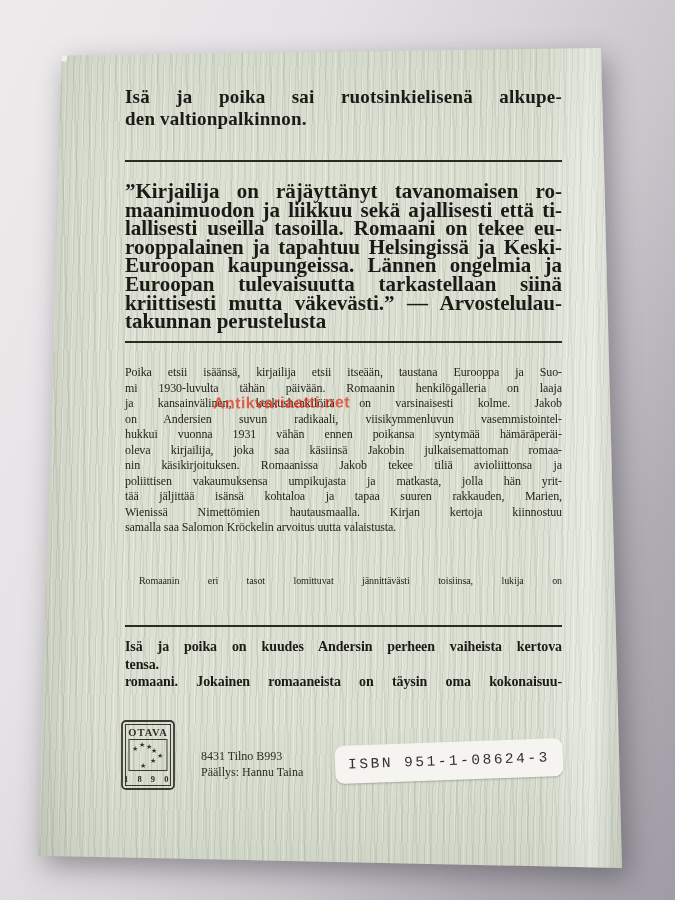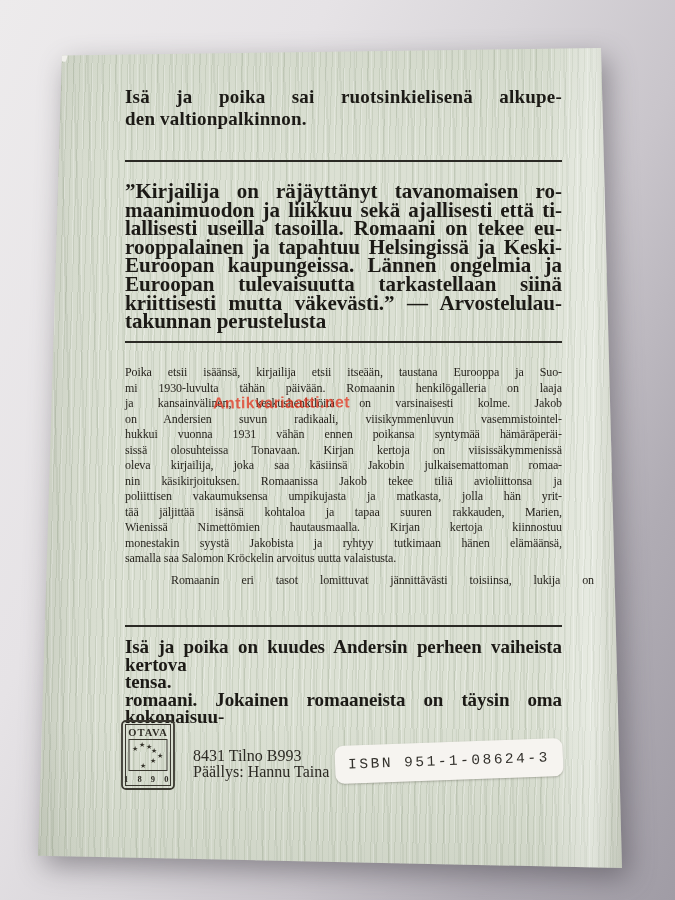--- a/index.html
+++ b/index.html
@@ -27,33 +27,33 @@
   .line{text-align:justify;text-align-last:justify;}
   .line.last{text-align-last:left;}
   .indent-first .line:first-child{text-indent:14px;}
 
   .award{top:38px;font-size:19px;line-height:22px;font-weight:700;letter-spacing:0.2px;color:#1c1a16;}
   .rule{position:absolute;left:0;width:437px;height:2px;background:#2b2a25;}
   .rule-1{top:112px;}
   .quote{top:134px;font-size:21px;line-height:18.6px;font-weight:700;color:#1c1a16;}
   .rule-2{top:293px;}
   .synopsis1{top:317px;font-size:12px;line-height:15.5px;letter-spacing:-0.1px;color:#28251f;}
-  .synopsis2{top:525px;font-size:12px;line-height:15.5px;letter-spacing:-0.1px;color:#28251f;margin-left:32px;}
+  .synopsis2{top:525px;font-size:10px;line-height:15.5px;letter-spacing:-0.1px;color:#28251f;}
   .rule-3{top:577px;}
-  .series{top:590px;font-size:19px;line-height:17.5px;font-weight:700;letter-spacing:-0.1px;color:#1c1a16;}
+  .series{top:590px;font-size:14px;line-height:17.5px;font-weight:700;letter-spacing:-0.1px;color:#1c1a16;}
 
   .watermark{
     position:absolute;left:88px;top:346px;white-space:nowrap;
     font-family:"Liberation Sans","DejaVu Sans",sans-serif;
     font-size:16px;font-weight:700;letter-spacing:0.4px;
     color:rgba(226,44,24,0.72);transform:rotate(-0.5deg);
   }
 
   .logo{position:absolute;left:-4px;top:672px;width:54px;height:70px;}
-  .pub-lines{position:absolute;left:68px;top:700px;font-size:16px;line-height:16px;color:#2c2a24;}
+  .pub-lines{position:absolute;left:76px;top:700px;font-size:12px;line-height:16px;color:#2c2a24;}
   .isbn-sticker{
     position:absolute;left:210px;top:694px;width:228px;height:38px;
     background:#f6f4f0;border-radius:9px;transform:rotate(-2deg);
     box-shadow:0 1px 2px rgba(80,80,70,0.35);
     display:flex;align-items:center;justify-content:center;
   }
   .isbn-text{
     font-family:"Liberation Mono","DejaVu Sans Mono",monospace;
     font-size:14.5px;letter-spacing:2.5px;color:#33312c;white-space:nowrap;
   }
@@ -87,27 +87,25 @@
           </div>
 
         <div class="rule rule-2"></div>
 
         <div class="block synopsis1">
             <div class="line">Poika etsii isäänsä, kirjailija etsii itseään, taustana Eurooppa ja Suo-</div>
             <div class="line">mi 1930-luvulta tähän päivään. Romaanin henkilögalleria on laaja</div>
             <div class="line">ja kansainvälinen, keskushenkilöitä on varsinaisesti kolme. Jakob</div>
             <div class="line">on Andersien suvun radikaali, viisikymmenluvun vasemmistointel-</div>
             <div class="line">hukkui vuonna 1931 vähän ennen poikansa syntymää hämäräperäi-</div>
-            <div class="line">sissä olosuhteissa Tonavaan. Kirjan kertoja on viisissäkymmenissä</div>
             <div class="line">oleva kirjailija, joka saa käsiinsä Jakobin julkaisemattoman romaa-</div>
             <div class="line">nin käsikirjoituksen. Romaanissa Jakob tekee tiliä avioliittonsa ja</div>
             <div class="line">poliittisen vakaumuksensa umpikujasta ja matkasta, jolla hän yrit-</div>
             <div class="line">tää jäljittää isänsä kohtaloa ja tapaa suuren rakkauden, Marien,</div>
             <div class="line">Wienissä Nimettömien hautausmaalla. Kirjan kertoja kiinnostuu</div>
-            <div class="line">monestakin syystä Jakobista ja ryhtyy tutkimaan hänen elämäänsä,</div>
             <div class="line last">samalla saa Salomon Kröckelin arvoitus uutta valaistusta.</div>
           </div>
 
         <div class="block synopsis2 indent-first">
             <div class="line">Romaanin eri tasot lomittuvat jännittävästi toisiinsa, lukija on</div>
           </div>
 
         <div class="rule rule-3"></div>
 
         <div class="block series">

